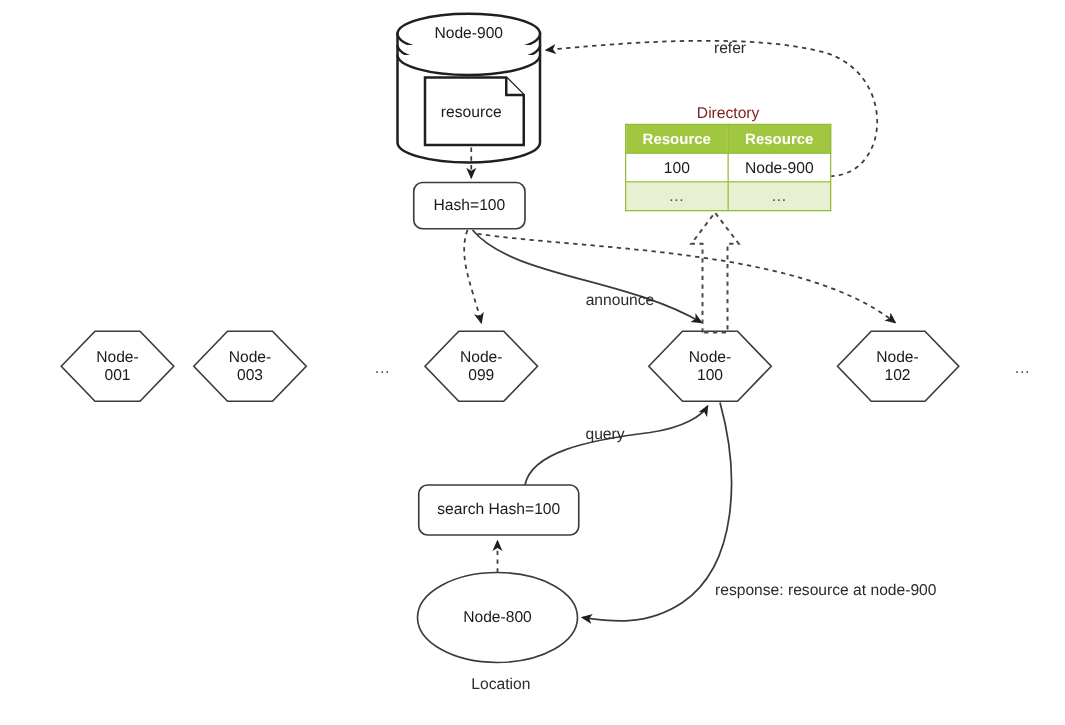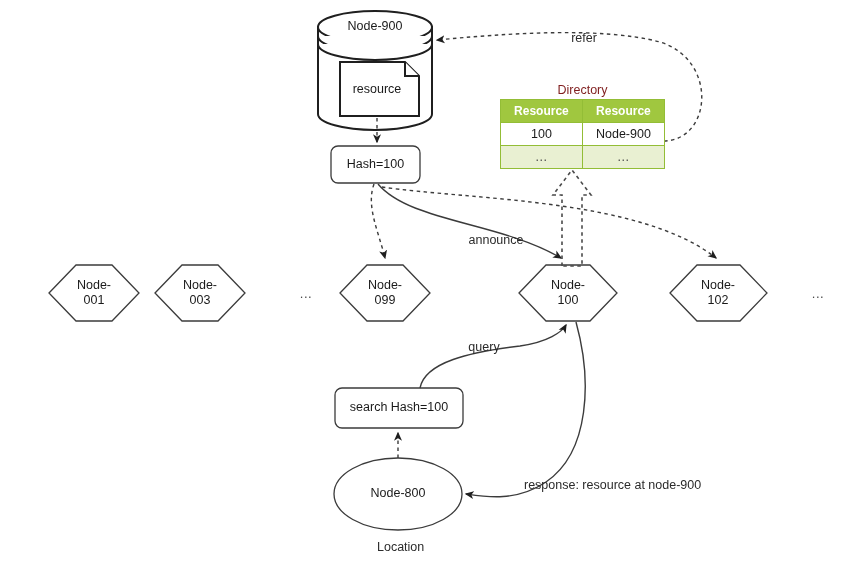--- a/index.html
+++ b/index.html
@@ -244,17 +244,17 @@
         <td>100</td>
         <td>Node-900</td>
       </tr>
       <tr class="alt">
         <td>...</td>
         <td>...</td>
       </tr>
     </tbody>
   </table>
 
-  <div class="htmlabel" style="left:524px; top:465px;margin-top:13px;">response: resource at node-900</div>
+  <div class="htmlabel" style="left:572px; top:465px;">response: resource at node-900</div>
 
   <div class="htmlabel" style="left:377px; top:540px;">Location</div>
 
 </div>
 
 </body></html>

